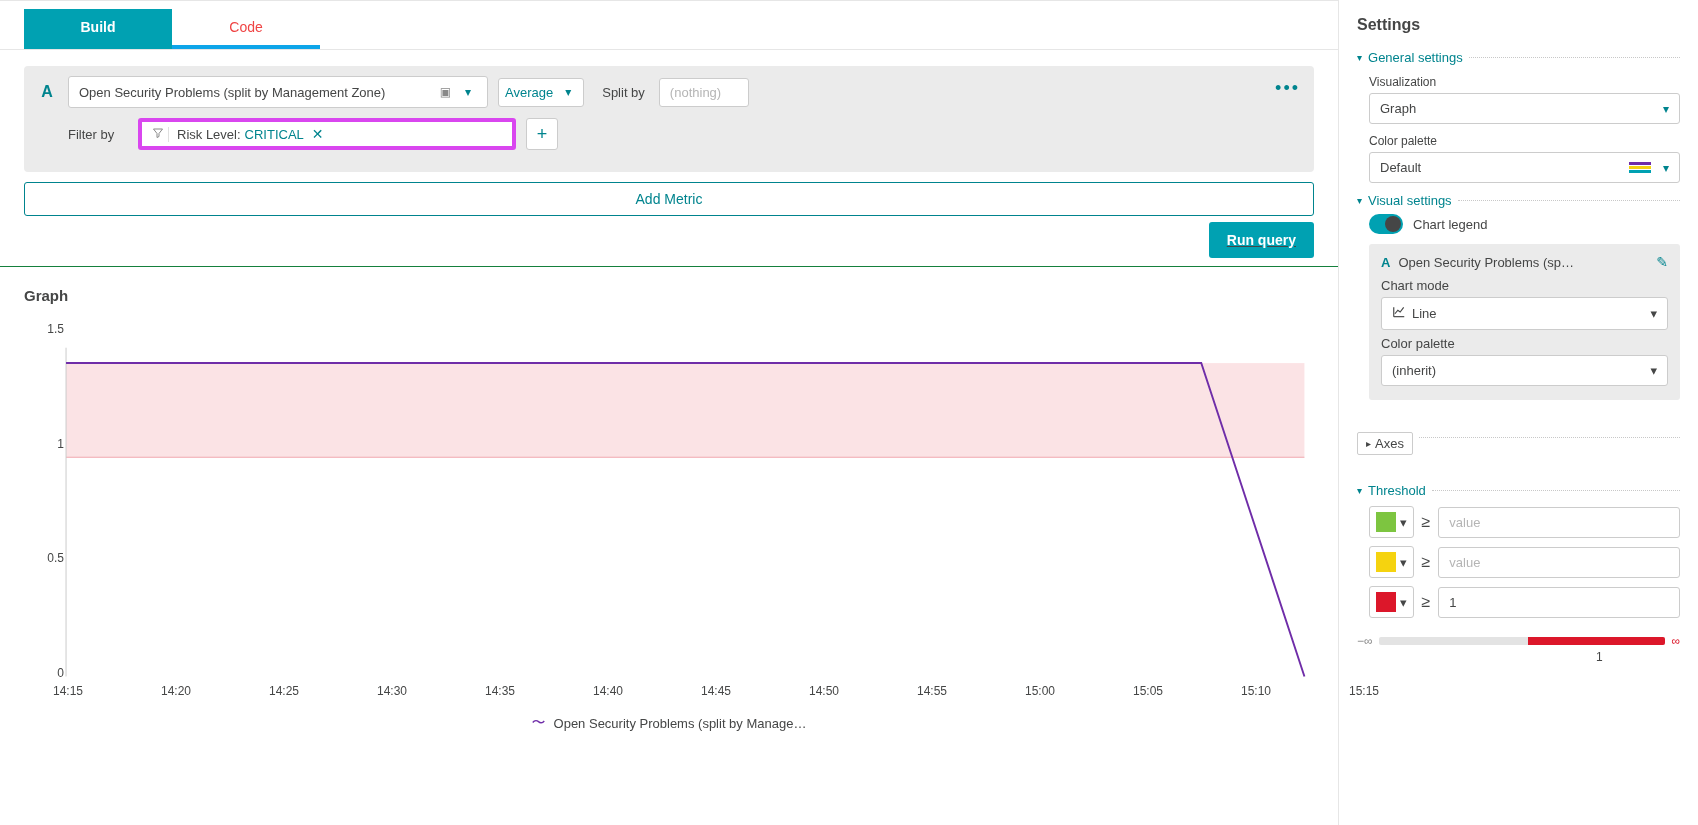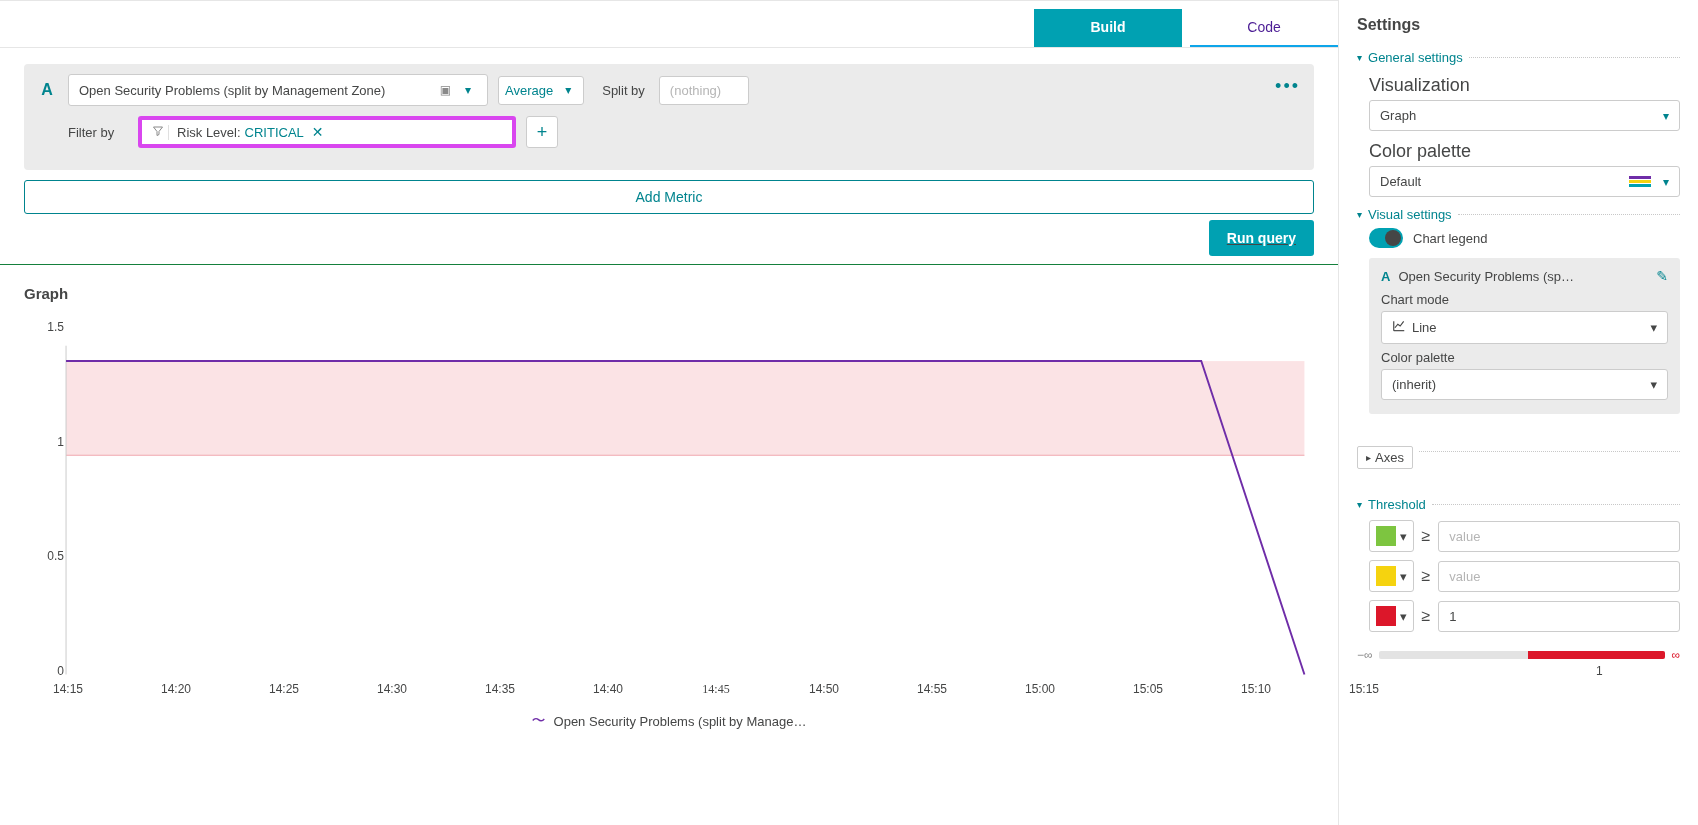--- a/index.html
+++ b/index.html
@@ -1,24 +1,24 @@
 <!DOCTYPE html>
 <html><head>
   <meta charset="utf-8">
   <style>
     * { box-sizing: border-box; margin: 0; padding: 0; font-family: -apple-system, BlinkMacSystemFont, 'Segoe UI', Arial, sans-serif; }
     body { display: flex; width: 1698px; height: 825px; background: #fff; font-size: 13px; color: #454646; overflow: hidden; }
     .main { flex: 1; padding: 8px 0 0 0; display: flex; flex-direction: column; border-top: 1px solid #e6e6e6; }
     .sidebar { width: 360px; padding: 16px 18px; border-left: 1px solid #e6e6e6; overflow-y: auto; }
 
     
-    .tabs { display: flex; gap: 8px; padding-left: 24px; border-bottom: 1px solid #e6e6e6; margin-bottom: 0; justify-content: flex-end; }
+    .tabs { display: flex; gap: 0; padding-left: 24px; border-bottom: 1px solid #e6e6e6; margin-bottom: 0; }
     .tab { padding: 10px 0; width: 148px; text-align: center; font-size: 14px; cursor: pointer; border-bottom: 2px solid transparent; }
     .tab.active { background: #00a1b2; color: #fff; font-weight: 600; }
-    .tab.inactive { color: #4c1d95; border-bottom: 2px solid #0ea5e9; }
+    .tab.inactive { color: #ef4444; border-bottom: 4px solid #0ea5e9; }
 
     
     .query-box { background: #ebebeb; border-radius: 4px; margin: 16px 24px 0; padding: 10px 12px 12px; position: relative; }
     .query-row { display: flex; align-items: center; gap: 10px; margin-bottom: 10px; }
     .query-row:last-child { margin-bottom: 0; }
     .metric-badge { color: #00848e; font-weight: 700; font-size: 16px; width: 22px; text-align: center; }
     .metric-select { background: #fff; border: 1px solid #ccc; padding: 6px 10px; border-radius: 3px; display: flex; align-items: center; gap: 8px; min-height: 32px; flex: 0 0 420px; }
     .metric-name { flex: 1; color: #454646; }
     .metric-icon { font-size: 12px; color: #898989; }
     .chev { color: #00848e; font-size: 12px; cursor: pointer; padding: 0 6px; }
@@ -47,21 +47,21 @@
     .legend-swatch { color: #6f2da8; font-size: 14px; }
 
     .ytick-label { position: absolute; right: calc(100% - 40px); font-size: 12px; color: #454646; }
     .xtick-label { position: absolute; top: 360px; font-size: 12px; color: #454646; transform: translateX(-50%); }
 
     
     .sidebar h2 { font-size: 16px; font-weight: 700; margin-bottom: 16px; }
     .section-head { display: flex; align-items: center; gap: 6px; color: #00848e; font-size: 13px; cursor: pointer; margin: 10px 0 6px; }
     .section-head .line { flex: 1; border-top: 1px dotted #c8c8c8; }
     .section-head .chevd { font-size: 10px; }
-    .side-label { font-size: 18px; color: #454646; margin: 10px 0 4px 12px; }
+    .side-label { font-size: 12px; color: #454646; margin: 10px 0 4px 12px; }
     .side-select { margin-left: 12px; width: calc(100% - 12px); border: 1px solid #ccc; border-radius: 3px; padding: 7px 10px; display: flex; align-items: center; justify-content: space-between; background: #fff; cursor: pointer; }
     .side-select .chev2 { color: #00848e; font-size: 12px; }
     .palette-chip { display: flex; flex-direction: column; gap: 1px; margin-right: 6px; }
     .palette-chip span { width: 22px; height: 3px; }
     .toggle-row { display: flex; align-items: center; gap: 10px; margin: 6px 0 10px 12px; }
     .toggle { width: 34px; height: 20px; background: #00a1b2; border-radius: 10px; position: relative; cursor: pointer; }
     .toggle .knob { position: absolute; right: 2px; top: 2px; width: 16px; height: 16px; background: #454646; border-radius: 50%; }
     .series-card { background: #ebebeb; border-radius: 3px; padding: 10px 12px 14px; margin-left: 12px; }
     .series-card-head { display: flex; align-items: center; gap: 8px; margin-bottom: 8px; }
     .series-card-head .A { color: #00848e; font-weight: 700; }
@@ -148,21 +148,21 @@
           <div class="ytick-label" style="top: 112.667px;">1</div>
           <div class="ytick-label" style="top: -2px;">1.5</div>
         </div>
       <div id="xticks">
           <div class="xtick-label" style="left: 44px;">14:15</div>
           <div class="xtick-label" style="left: 152px;">14:20</div>
           <div class="xtick-label" style="left: 260px;">14:25</div>
           <div class="xtick-label" style="left: 368px;">14:30</div>
           <div class="xtick-label" style="left: 476px;">14:35</div>
           <div class="xtick-label" style="left: 584px;">14:40</div>
-          <div class="xtick-label" style="left: 692px; font-family: Liberation Serif, serif;">14:45</div>
+          <div class="xtick-label" style="left: 692px;">14:45</div>
           <div class="xtick-label" style="left: 800px;">14:50</div>
           <div class="xtick-label" style="left: 908px;">14:55</div>
           <div class="xtick-label" style="left: 1016px;">15:00</div>
           <div class="xtick-label" style="left: 1124px;">15:05</div>
           <div class="xtick-label" style="left: 1232px;">15:10</div>
           <div class="xtick-label" style="left: 1340px;">15:15</div>
         </div>
     </div>
     <div class="legend-row">
       <span class="legend-swatch">〜</span>

